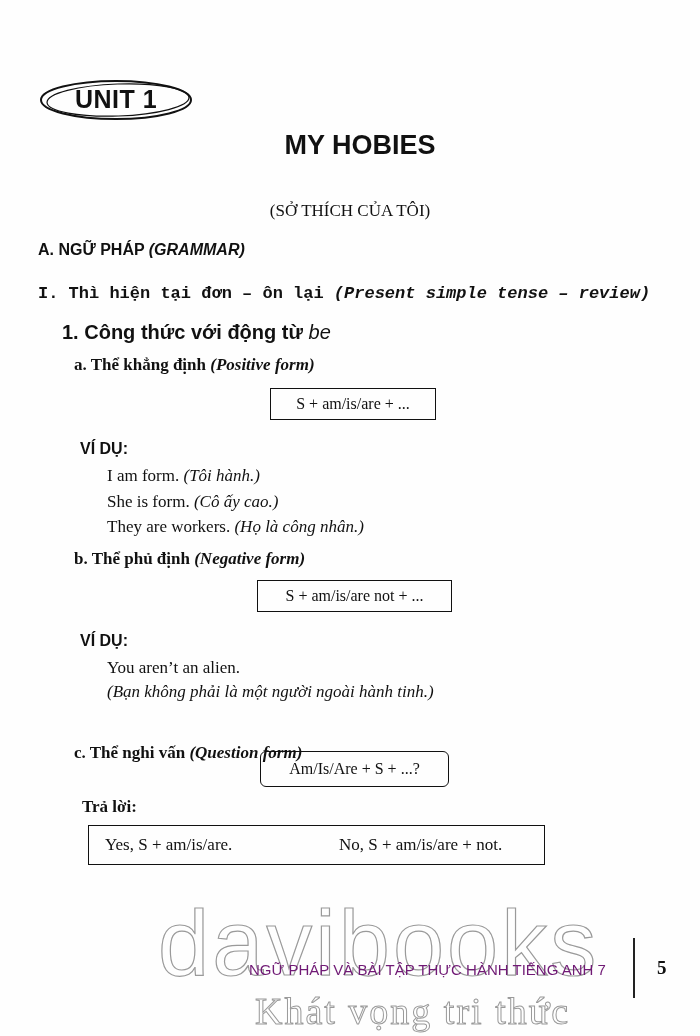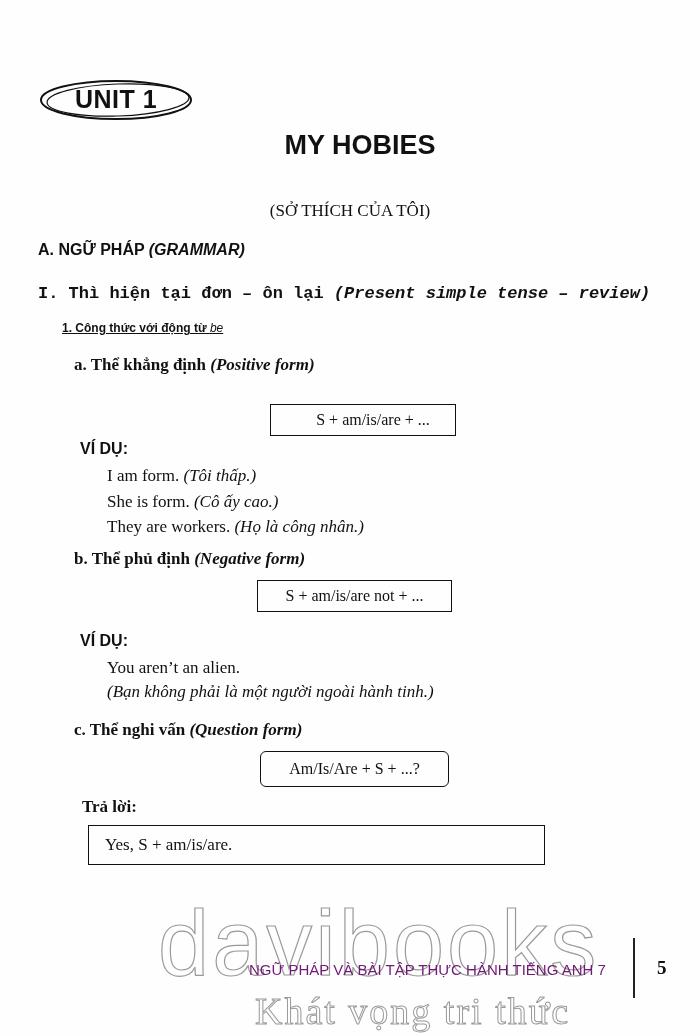--- a/index.html
+++ b/index.html
@@ -15,21 +15,21 @@
   .unit-badge svg { position: absolute; left: 0; top: 0; }
   .unit-text { position: absolute; left: 0; right: 0; top: 7px; text-align: center;
     font-family: "Liberation Sans", sans-serif; font-weight: bold; font-size: 25px; letter-spacing: 0.5px; }
 
   .title { left: 0; width: 700px; top: 130px; text-align: center;
     font-family: "Liberation Sans", sans-serif; font-weight: bold; font-size: 27px; padding-left: 10px; }
   .subtitle { left: 0; width: 700px; top: 165px; text-align: center; font-size: 17px; margin-top: 36px; }
 
   .sec-a { left: 38px; top: 241px; font-family: "Liberation Sans", sans-serif; font-weight: bold; font-size: 16px; }
   .sec-i { left: 38px; top: 284px; font-family: Liberation Mono, monospace; font-weight: bold; font-size: 17px; }
-  .sec-1 { left: 62px; top: 321px; font-family: "Liberation Sans", sans-serif; font-weight: bold; font-size: 12px; text-decoration: underline; }
+  .sec-1 { left: 62px; top: 321px; font-family: "Liberation Sans", sans-serif; font-weight: bold; font-size: 20px; }
   .it { font-style: italic; }
   .it-normal { font-style: italic; font-weight: normal; }
 
   .sub { font-family: "Liberation Serif", serif; font-weight: bold; font-size: 17px; left: 74px; }
   .formula { border: 1.5px solid #111; font-size: 16px; text-align: center; line-height: 30px; height: 30px; }
   .vidu { left: 80px; font-family: "Liberation Sans", sans-serif; font-weight: bold; font-size: 16px; }
   .ex { left: 107px; font-size: 17px; }
 
   .answer-box { left: 88px; top: 825px; width: 455px; height: 38px; border: 1.5px solid #111; }
   .answer-box span { position: absolute; top: 9px; font-size: 17px; }
@@ -65,46 +65,47 @@
   <span>I. Thì hiện tại đơn – ôn lại </span><span class="it">(Present simple tense – review)</span>
 </div>
 
 <div class="abs sec-1">
   <span>1. Công thức với động từ </span><span class="it-normal">be</span>
 </div>
 
 <div class="abs sub" style="top:355px;">
   <span>a. Thể khẳng định </span><span class="it">(Positive form)</span>
 </div>
-<div class="abs formula" style="left:270px; top:404px; width:164px;padding-left:20px;">S + am/is/are + ...</div>
+<div class="abs formula" style="left:270px; top:388px; width:164px;">S + am/is/are + ...</div>
 <div class="abs vidu" style="top:440px;">VÍ DỤ:</div>
 <div class="abs ex" style="top:466px;">
-  <span>I am form. </span><span class="it">(Tôi thấp.)</span>
+  <span>I am form. </span><span class="it">(Tôi hành.)</span>
 </div>
 <div class="abs ex" style="top:492px;">
   <span>She is form. </span><span class="it">(Cô ấy cao.)</span>
 </div>
 <div class="abs ex" style="top:517px;">
   <span>They are workers. </span><span class="it">(Họ là công nhân.)</span>
 </div>
 
 <div class="abs sub" style="top:549px;">
   <span>b. Thể phủ định </span><span class="it">(Negative form)</span>
 </div>
 <div class="abs formula" style="left:257px; top:580px; width:193px;">S + am/is/are not + ...</div>
 <div class="abs vidu" style="top:632px;">VÍ DỤ:</div>
 <div class="abs ex" style="top:658px;">You aren’t an alien.</div>
 <div class="abs ex it" style="top:682px;">(Bạn không phải là một người ngoài hành tinh.)</div>
 
-<div class="abs sub" style="top:720px;text-align:right;">
+<div class="abs sub" style="top:743px;text-align:right;">
   <span>c. Thể nghi vấn </span><span class="it">(Question form)</span>
 </div>
 <div class="abs formula" style="left:260px; top:751px; width:187px; height:34px; line-height:34px;border-radius:6px;">Am/Is/Are + S + ...?</div>
 <div class="abs sub" style="left:82px; top:797px;">Trả lời:</div>
 <div class="abs answer-box">
   <span style="left:16px;">Yes, S + am/is/are.</span>
+  <span style="left:250px;">No, S + am/is/are + not.</span>
 </div>
 
 <div class="abs watermark">davibooks</div>
 <div class="abs watermark2">Khát vọng tri thức</div>
 <div class="abs footer-text">NGỮ PHÁP VÀ BÀI TẬP THỰC HÀNH TIẾNG ANH 7</div>
 <div class="abs footer-rule"></div>
 <div class="abs page-num">5</div>
 
 </body></html>

